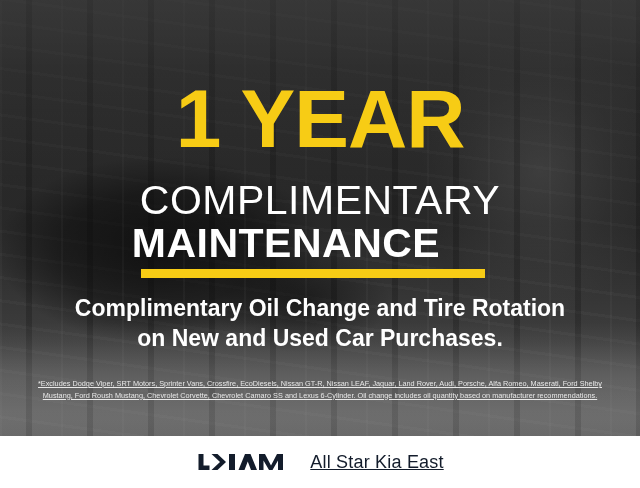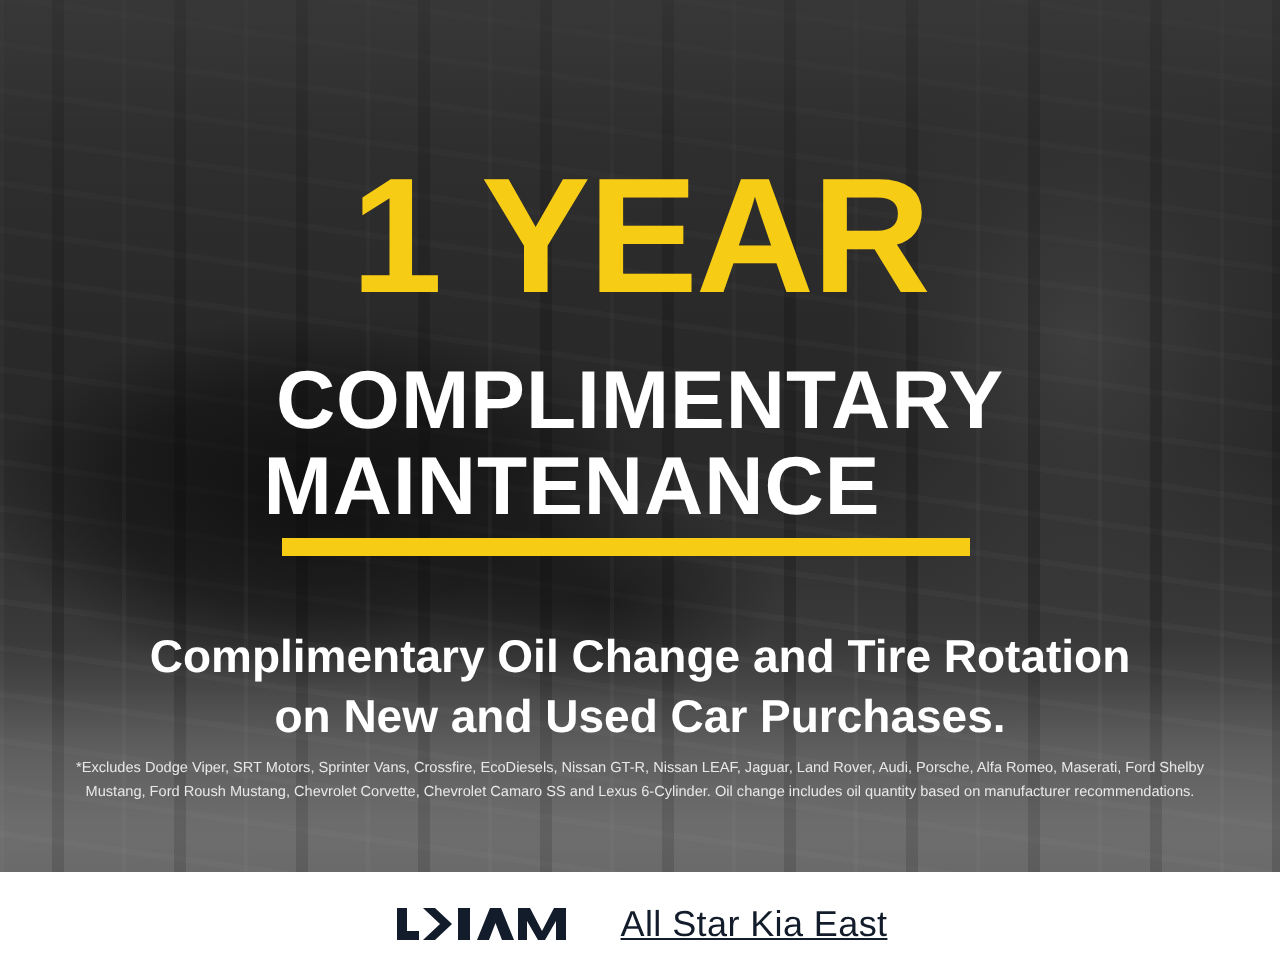--- a/index.html
+++ b/index.html
@@ -78,21 +78,21 @@
     white-space: nowrap;
   }
 
   .headline-sub1 {
     position: absolute;
     left: 0;
     top: 178px;
     width: 640px;
     font-size: 41px;
     line-height: 44px;
-    font-weight: bold;
+    font-weight: normal;
     letter-spacing: 0.5px;
     color: #ffffff;
     white-space: nowrap;
   }
   .headline-sub2 {
     position: absolute;
     left: 0;
     top: 221px;
     width: 572px;
     font-size: 41px;
@@ -114,37 +114,36 @@
 
   .offer-line {
     position: absolute;
     left: 0;
     width: 640px;
     font-size: 23px;
     line-height: 28px;
     font-weight: bold;
     color: #ffffff;
     white-space: nowrap;
-    margin-top: 20px;
   }
   .offer-line-1 { top: 294px; }
   .offer-line-2 { top: 324px; }
 
   .disclaimer {
     position: absolute;
     left: 14px;
     top: 378px;
     width: 612px;
     font-size: 7.3px;
     line-height: 11.5px;
     color: #e8e8e8;
     text-align: center;
     white-space: nowrap;
   }
-  .disclaimer div { white-space: nowrap; }
+  .disclaimer div { white-space: nowrap; text-decoration: underline; }
 
   
   .footer {
     position: absolute;
     left: 0;
     top: 436px;
     width: 640px;
     height: 52px;
     background: #ffffff;
     display: flex;

